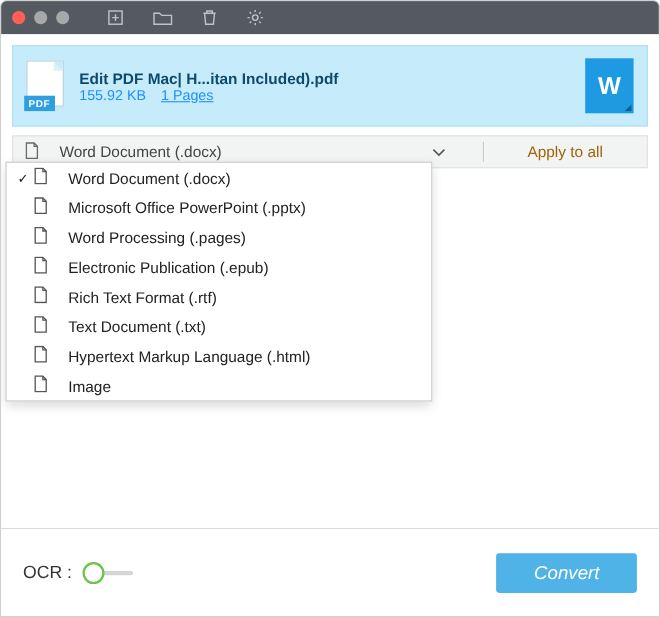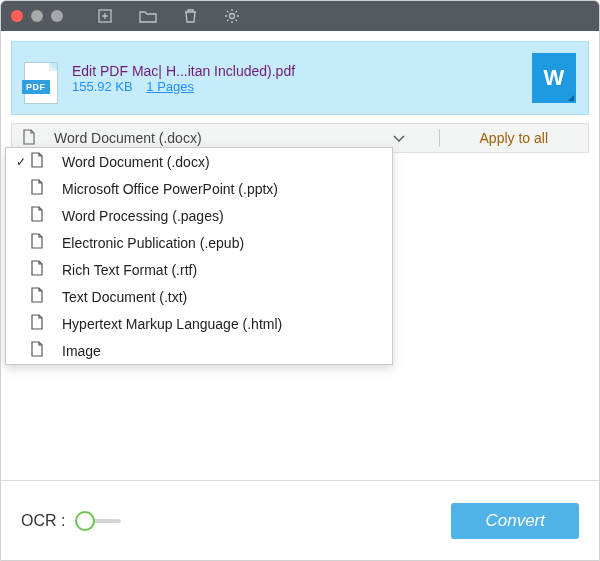--- a/index.html
+++ b/index.html
@@ -43,40 +43,40 @@
     margin: 10px 10px 0 10px;
     background: #c6ecfc;
     border: 1px solid #a9dff6;
     height: 74px;
     display: flex;
     align-items: center;
     padding: 0 12px;
     gap: 14px;
   }
   .pdf-icon {
-    width: 34px; height: 32px;
+    width: 34px; height: 46px;
     position: relative;
   }
   .pdf-page {
     width: 34px; height: 42px; background: #fff; border: 1px solid #b0cddb;
     position: absolute; top:0; left:0;
   }
   .pdf-page::before {
     content:"";
     position:absolute; top:0; right:0;
     border-top:8px solid #c6ecfc;
     border-left:8px solid #e0eef5;
   }
   .pdf-band {
     position:absolute; bottom:0; left:-2px;
     background:#2f9fe0; color:#fff; font-size:9px; font-weight:bold;
     padding:2px 4px; letter-spacing:0.5px;
   }
   .file-meta { flex:1; }
-  .file-name { font-size:14px; color:#701a75; margin-bottom:0; }
+  .file-name { font-size:14px; color:#0c4a6e; margin-bottom:0;font-weight:bold; }
   .file-sub { font-size:13px; color:#1f90ff; }
   .file-size { color:#1f90ff; margin-right:10px; }
   .file-pages { text-decoration: underline; cursor:pointer; }
   .word-icon {
     width: 44px; height: 50px; background:#1e9ae3;
     display:flex; align-items:center; justify-content:center;
     color:#fff; font-weight:bold; font-size:22px;
     position:relative;
   }
   .word-icon::after {

